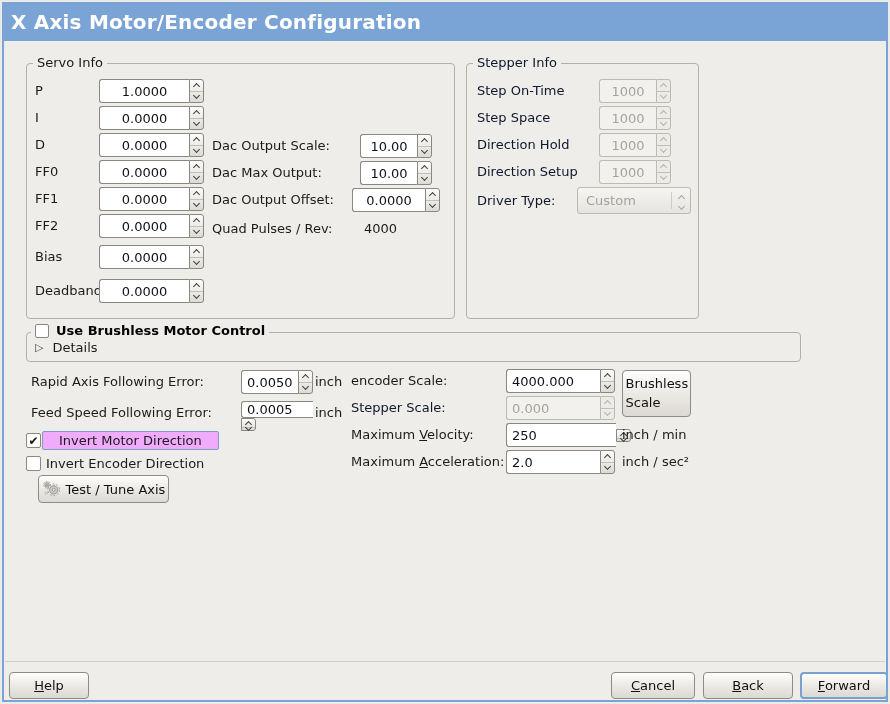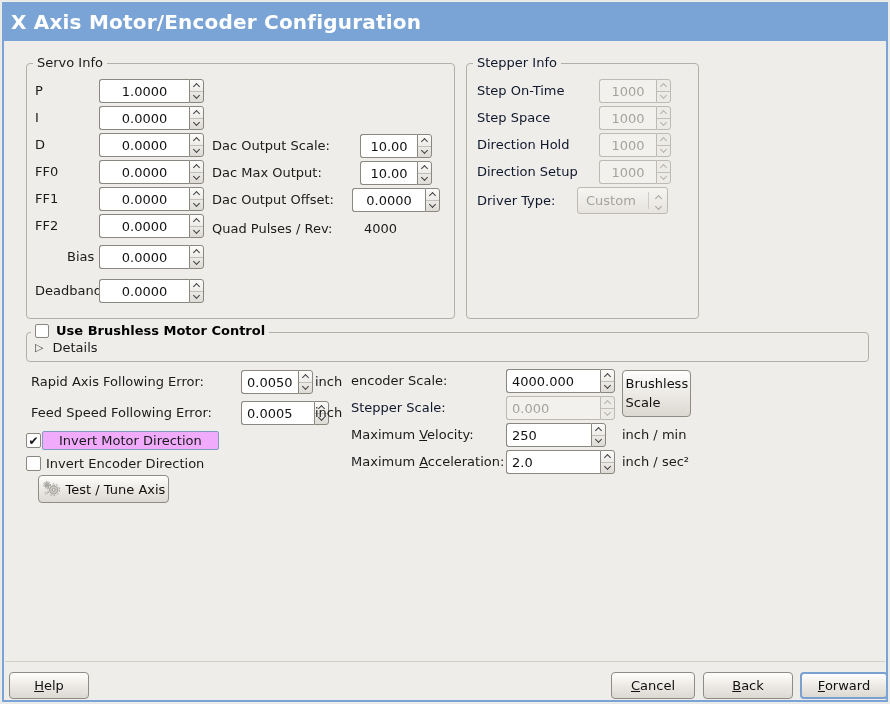--- a/index.html
+++ b/index.html
@@ -136,21 +136,21 @@
         <span class="btns">
           <span class="cell">
             <i class="ch up"></i>
           </span>
           <span class="cell">
             <i class="ch dn"></i>
           </span>
         </span>
       </span>
 
-    <span class="lbl" style="left:8px; top:181px;margin-left:32px;">Bias</span>
+    <span class="lbl" style="left:8px; top:181px;">Bias</span>
     <span class="spin center" style="left:72px; top:181px; width:105px;">
         <input value="0.0000" style="">
         <span class="btns">
           <span class="cell">
             <i class="ch up"></i>
           </span>
           <span class="cell">
             <i class="ch dn"></i>
           </span>
         </span>
@@ -262,31 +262,31 @@
           <span class="cell">
             <i class="ch up"></i>
           </span>
           <span class="cell">
             <i class="ch dn"></i>
           </span>
         </span>
       </span>
 
     <span class="lbl glabel" style="left:10px; top:125px;">Driver Type:</span>
-    <div class="combo" style="left:110px; top:123px; width:91px; height:27px;">
+    <div class="combo" style="left:110px; top:123px; width:114px; height:27px;">
       <span class="val">Custom</span>
       <span class="csep"></span>
       <span class="carr">
           <i class="ch up"></i>
           <i class="ch dn" style="margin-top:0;"></i>
         </span>
     </div>
   </div>
 
-  <div class="frame" style="left:25px; top:331px; width:843px; height:30px;">
+  <div class="frame" style="left:25px; top:331px; width:775px; height:30px;">
     <span class="legend" style="top:-10px; left:4px;">
       <span class="cbi"></span><b class="frlbl">Use Brushless Motor Control</b>
     </span>
     <span class="expander">
       <span class="tri">▷</span>
       <span>Details</span>
     </span>
   </div>
 
   <span class="lbl" style="left:30px; top:369px;">Rapid Axis Following Error:</span>
@@ -297,21 +297,21 @@
           <i class="ch up"></i>
         </span>
         <span class="cell">
           <i class="ch dn"></i>
         </span>
       </span>
     </span>
   <span class="unit" style="left:314px; top:369px;">inch</span>
 
   <span class="lbl" style="left:30px; top:400px;">Feed Speed Following Error:</span>
-  <span class="spin" style="left:240px; top:400px; width:88px;">
+  <span class="spin" style="left:240px; top:400px; width:72px;flex-direction:column;">
       <input value="0.0005" style="">
       <span class="btns">
         <span class="cell">
           <i class="ch up"></i>
         </span>
         <span class="cell">
           <i class="ch dn"></i>
         </span>
       </span>
     </span>
@@ -340,21 +340,21 @@
         <span class="cell">
           <i class="ch up"></i>
         </span>
         <span class="cell">
           <i class="ch dn"></i>
         </span>
       </span>
     </span>
 
   <span class="lbl" style="left:350px; top:422px;"><span>Maximum </span><span class="mn">V</span><span>elocity:</span></span>
-  <span class="spin" style="left:505px; top:422px; width:100px;">
+  <span class="spin" style="left:505px; top:422px; width:125px;align-items:center;">
       <input value="250" style="">
       <span class="btns">
         <span class="cell">
           <i class="ch up"></i>
         </span>
         <span class="cell">
           <i class="ch dn"></i>
         </span>
       </span>
     </span>

